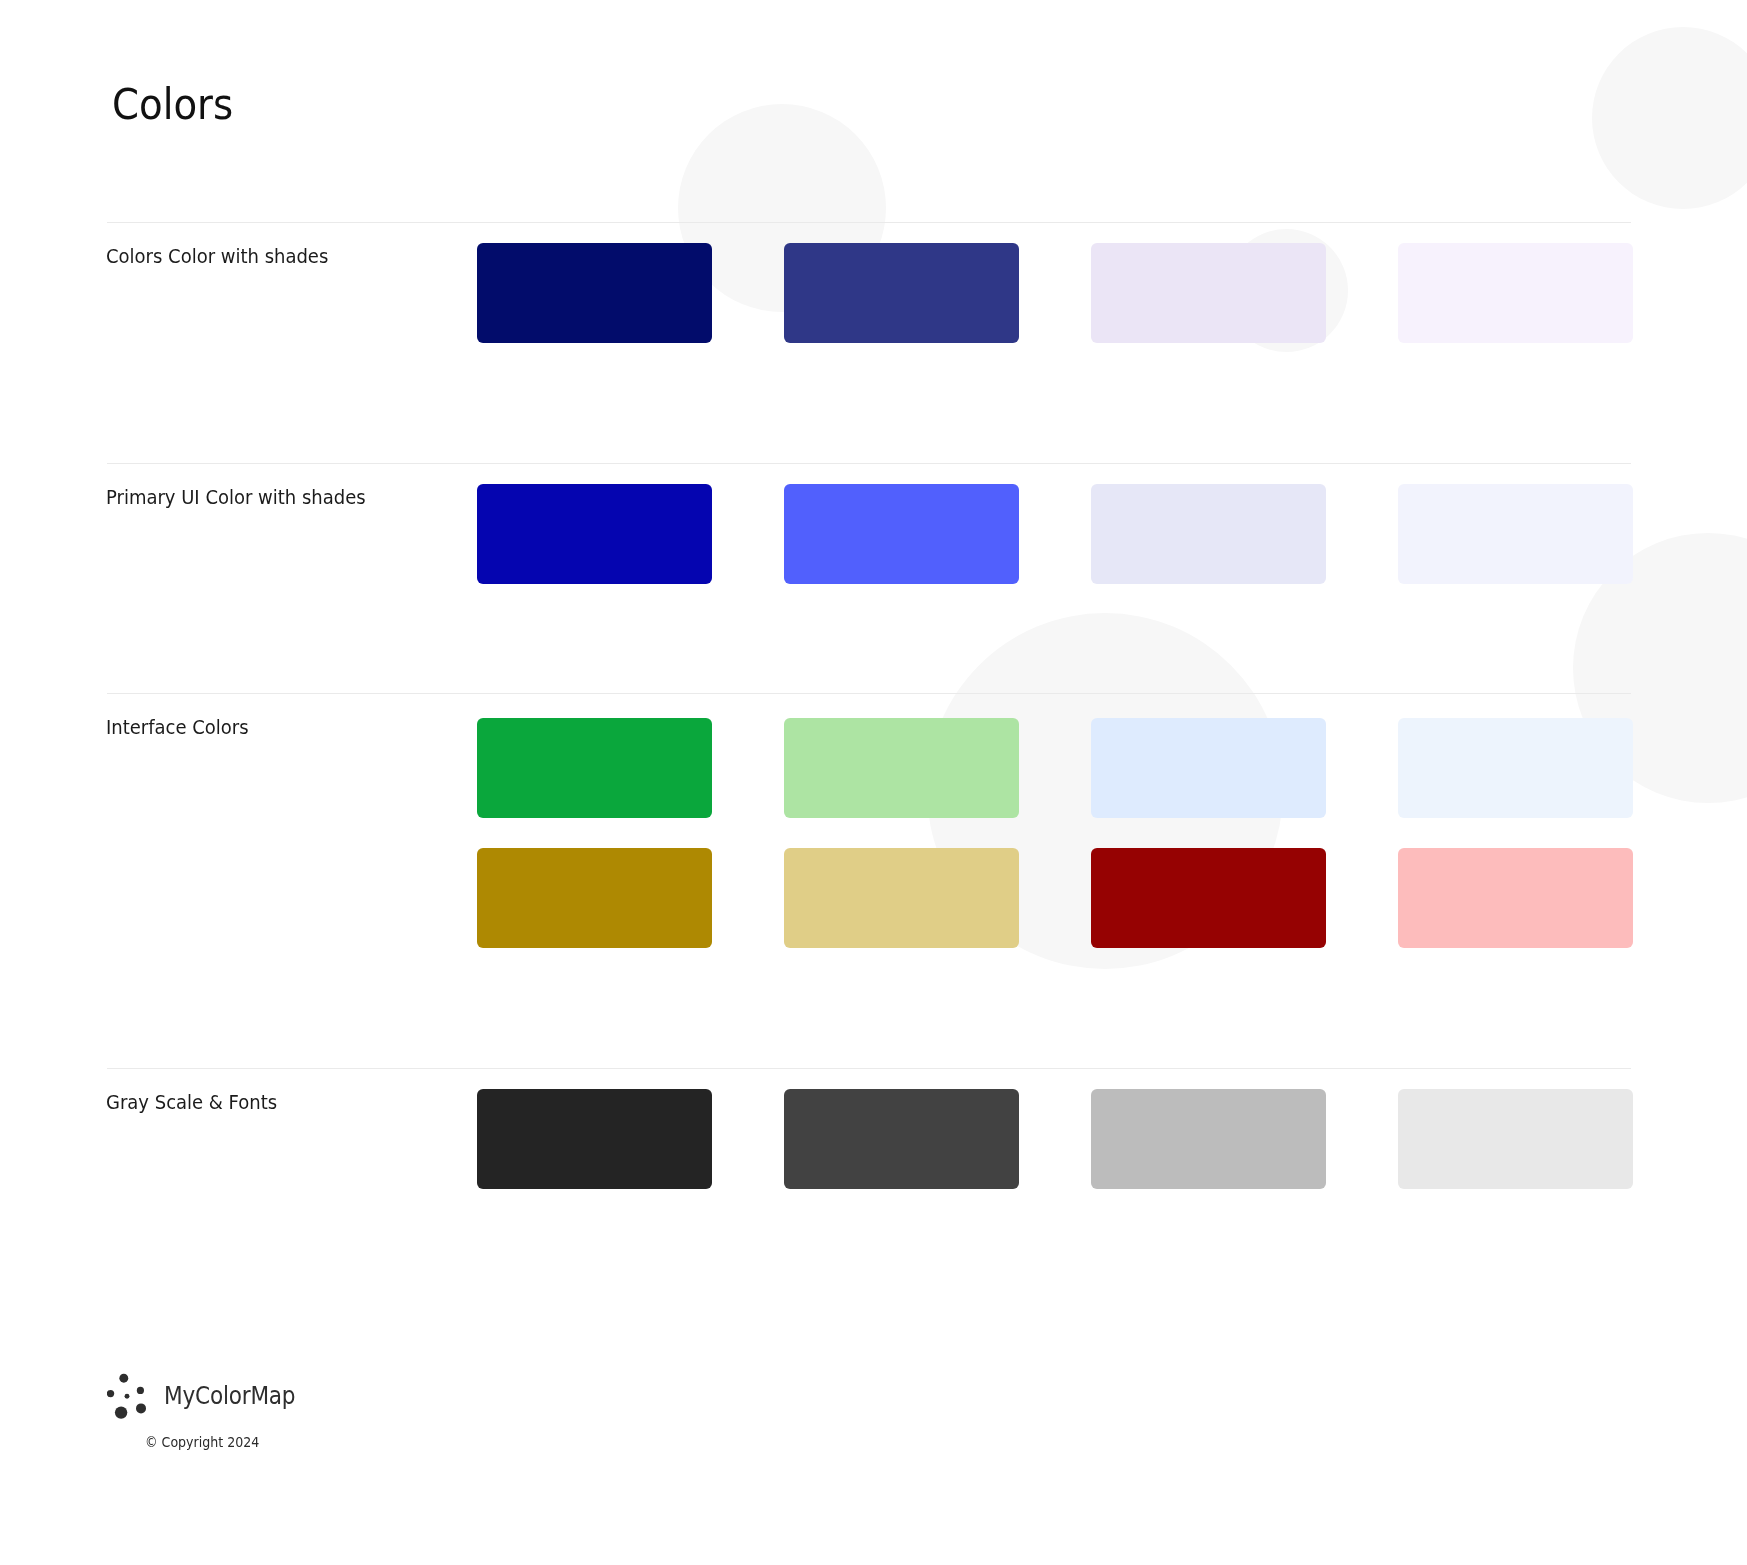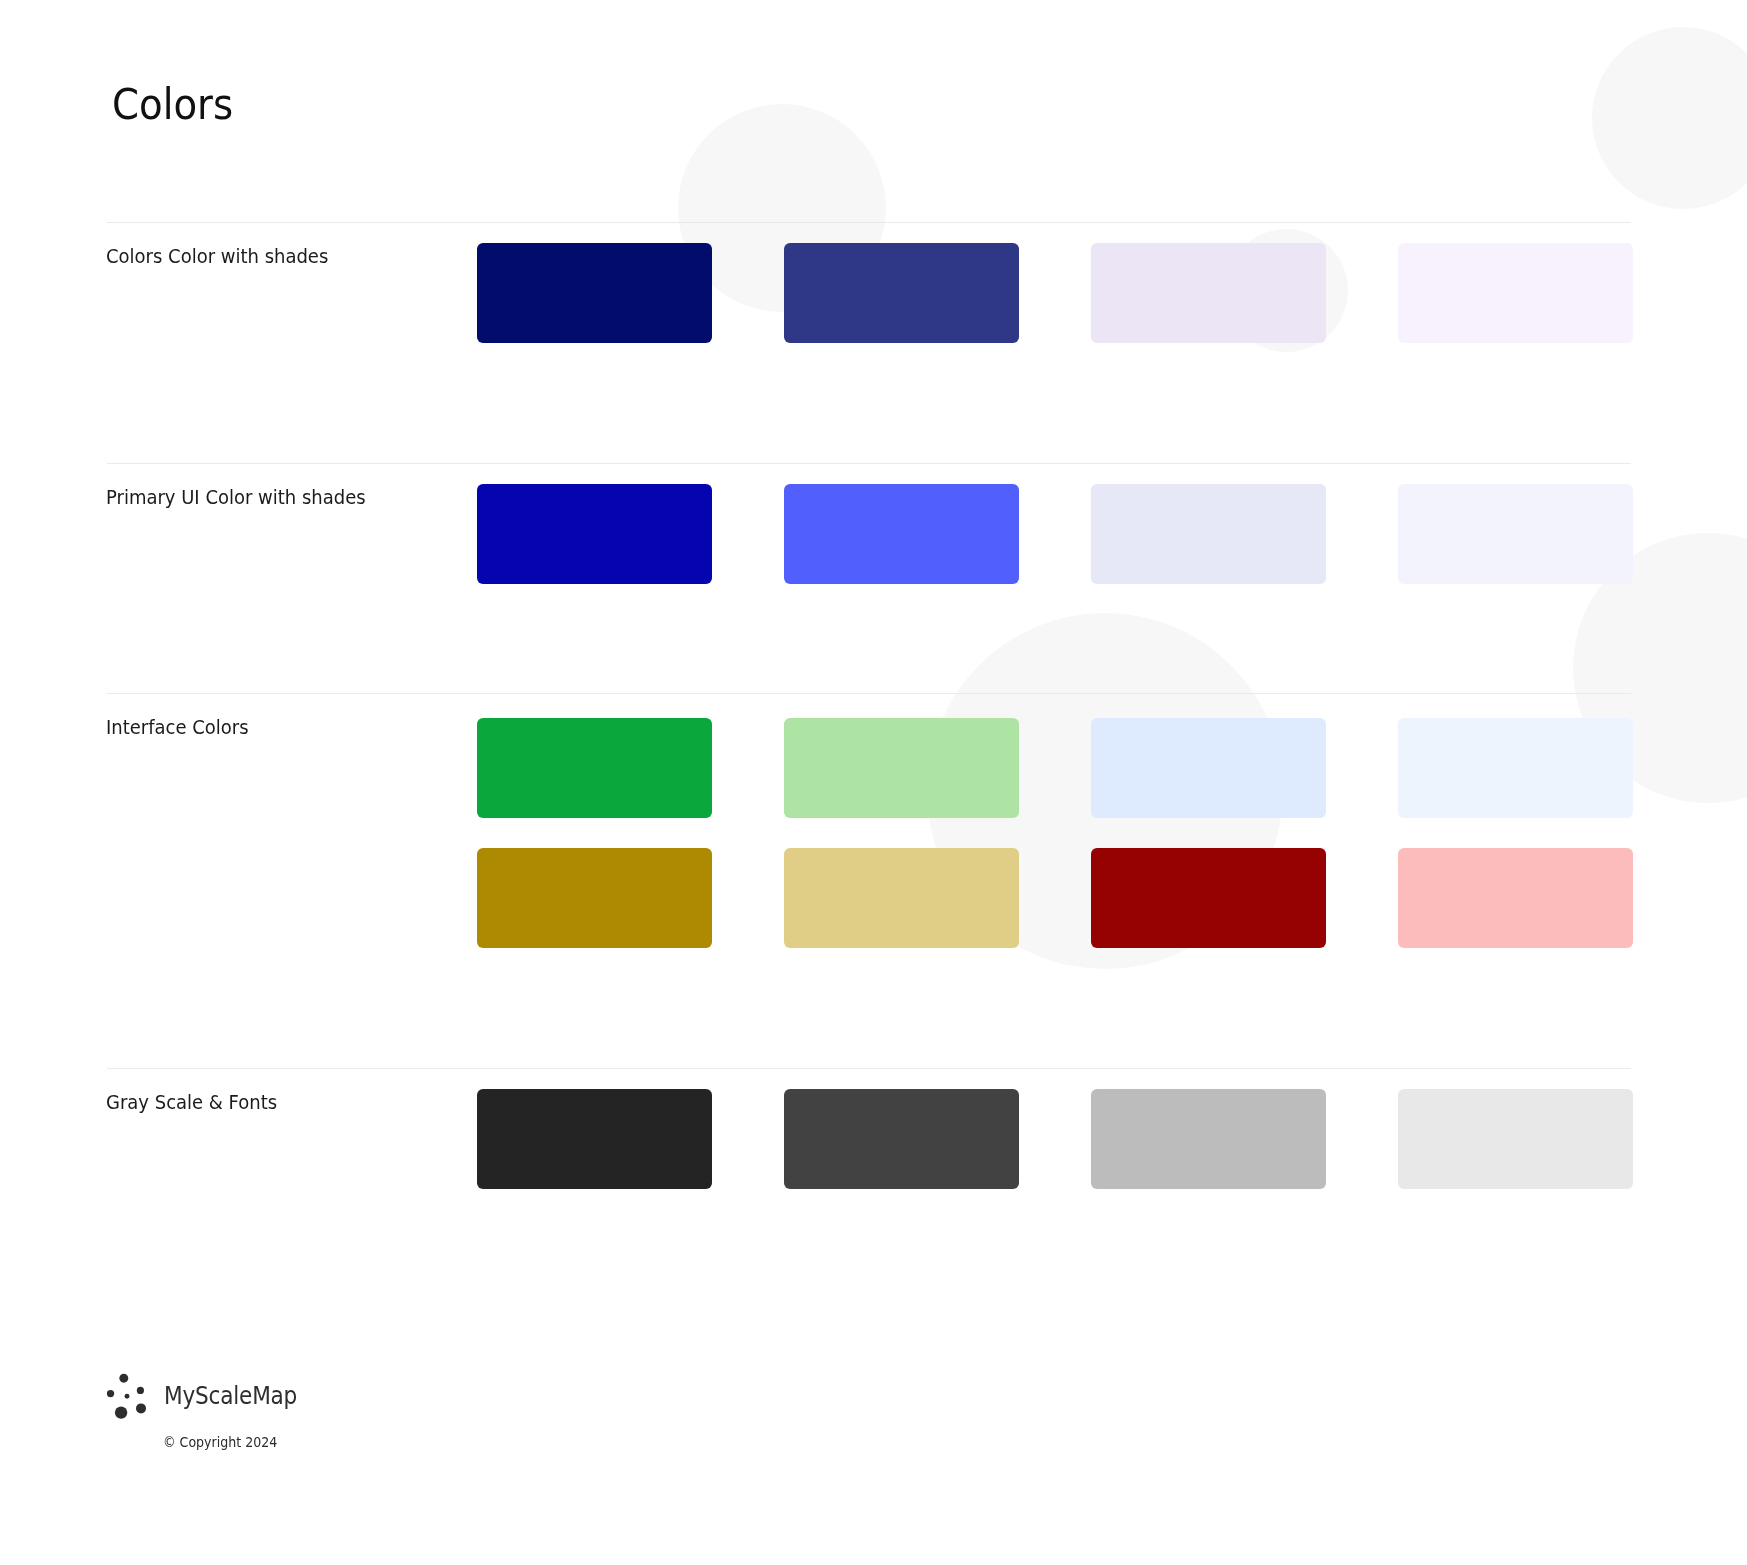--- a/index.html
+++ b/index.html
@@ -35,21 +35,21 @@
   .sw:last-child{margin-right:0;}
   .row.second{margin-top:30px;}
 
   
   .footer{position:absolute;left:107px;top:1374px;}
   .logo-row{display:flex;align-items:center;height:44px;}
   .logo-mark{width:48px;height:46px;position:relative;}
   .logo-word{font-size:24px;line-height:1;color:#2E2E2E;margin-left:9px;letter-spacing:-0.2px;}
   .lw-b{font-weight:400;}
   .lw-l{font-weight:400;}
-  .copyright{font-size:14px;color:#2B2B2B;margin-top:17px;margin-left:56px;line-height:1;}
+  .copyright{font-size:14px;color:#2B2B2B;margin-top:17px;margin-left:38px;line-height:1;}
 </style>
 </head>
 <body>
 
 <div class="bg-layer">
   <div class="blob" style="left:1592px;top:27px;width:182px;height:182px;"></div>
   <div class="blob" style="left:678px;top:104px;width:208px;height:208px;"></div>
   <div class="blob" style="left:1225px;top:229px;width:123px;height:123px;"></div>
   <div class="blob" style="left:927px;top:613px;width:356px;height:356px;"></div>
   <div class="blob" style="left:1573px;top:533px;width:270px;height:270px;"></div>
@@ -121,17 +121,17 @@
       <div class="logo-mark">
         <svg width="48" height="48" viewBox="0 0 48 48" xmlns="http://www.w3.org/2000/svg">
           <circle cx="16.8" cy="5.2" r="4.45" fill="#2E2E2E"></circle>
           <circle cx="3.5" cy="20.6" r="3.7" fill="#2E2E2E"></circle>
           <circle cx="20.0" cy="23.3" r="2.45" fill="#2E2E2E"></circle>
           <circle cx="33.4" cy="17.4" r="3.6" fill="#2E2E2E"></circle>
           <circle cx="14.1" cy="39.6" r="6.2" fill="#2E2E2E"></circle>
           <circle cx="34.0" cy="35.4" r="5.0" fill="#2E2E2E"></circle>
         </svg>
       </div>
-      <div class="logo-word"><span class="lw-b">My</span><span class="lw-l">Scale</span><span class="lw-b">Map</span></div>
+      <div class="logo-word"><span class="lw-b">My</span><span class="lw-l">Color</span><span class="lw-b">Map</span></div>
     </div>
     <div class="copyright">© Copyright 2024</div>
   </div>
 </div>
 
 </body></html>

